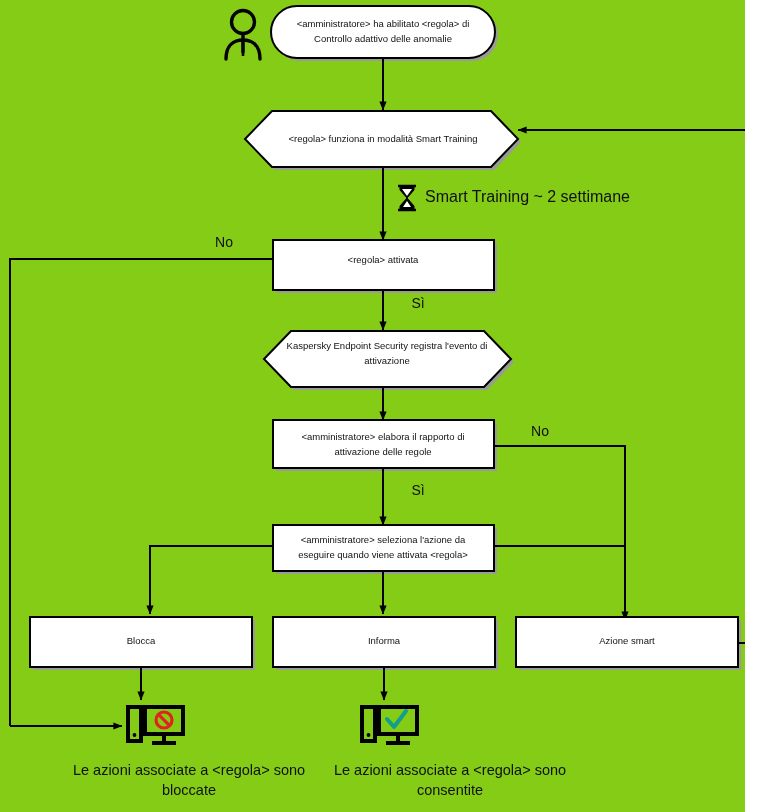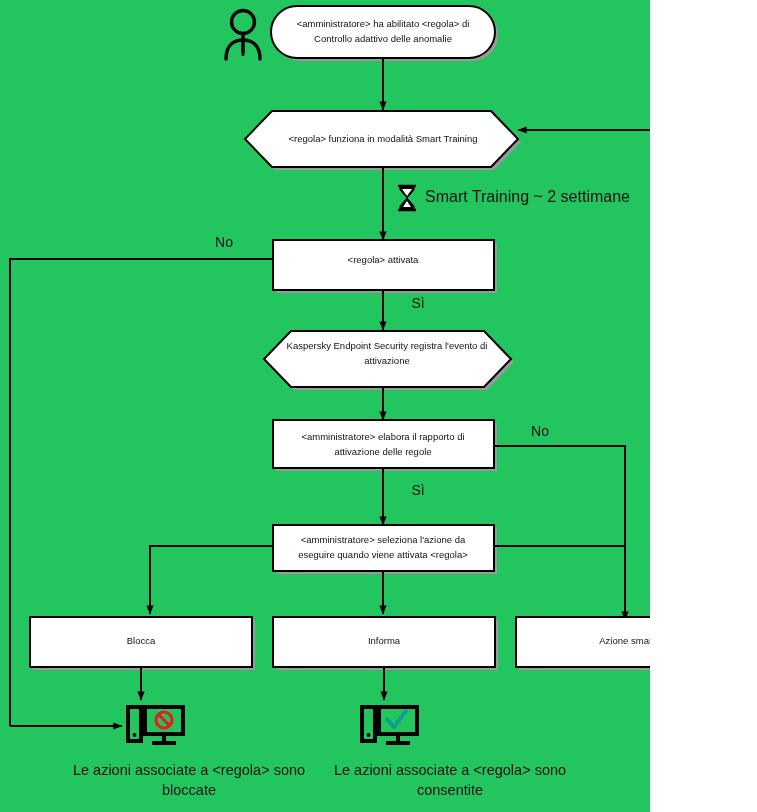--- a/index.html
+++ b/index.html
@@ -6,23 +6,23 @@
     margin: 0;
     padding: 0;
     background: #ffffff;
   }
   body {
     font-family: "Liberation Sans", sans-serif;
     -webkit-font-smoothing: antialiased;
   }
   #canvas {
     position: relative;
-    width: 650px;
+    width: 745px;
     height: 812px;
-    background: #22c55e;
+    background: #84cc16;
     overflow: hidden;
   }
   #diagram-svg {
     position: absolute;
     left: 0;
     top: 0;
     width: 757px;
     height: 812px;
   }
   .node-text {

